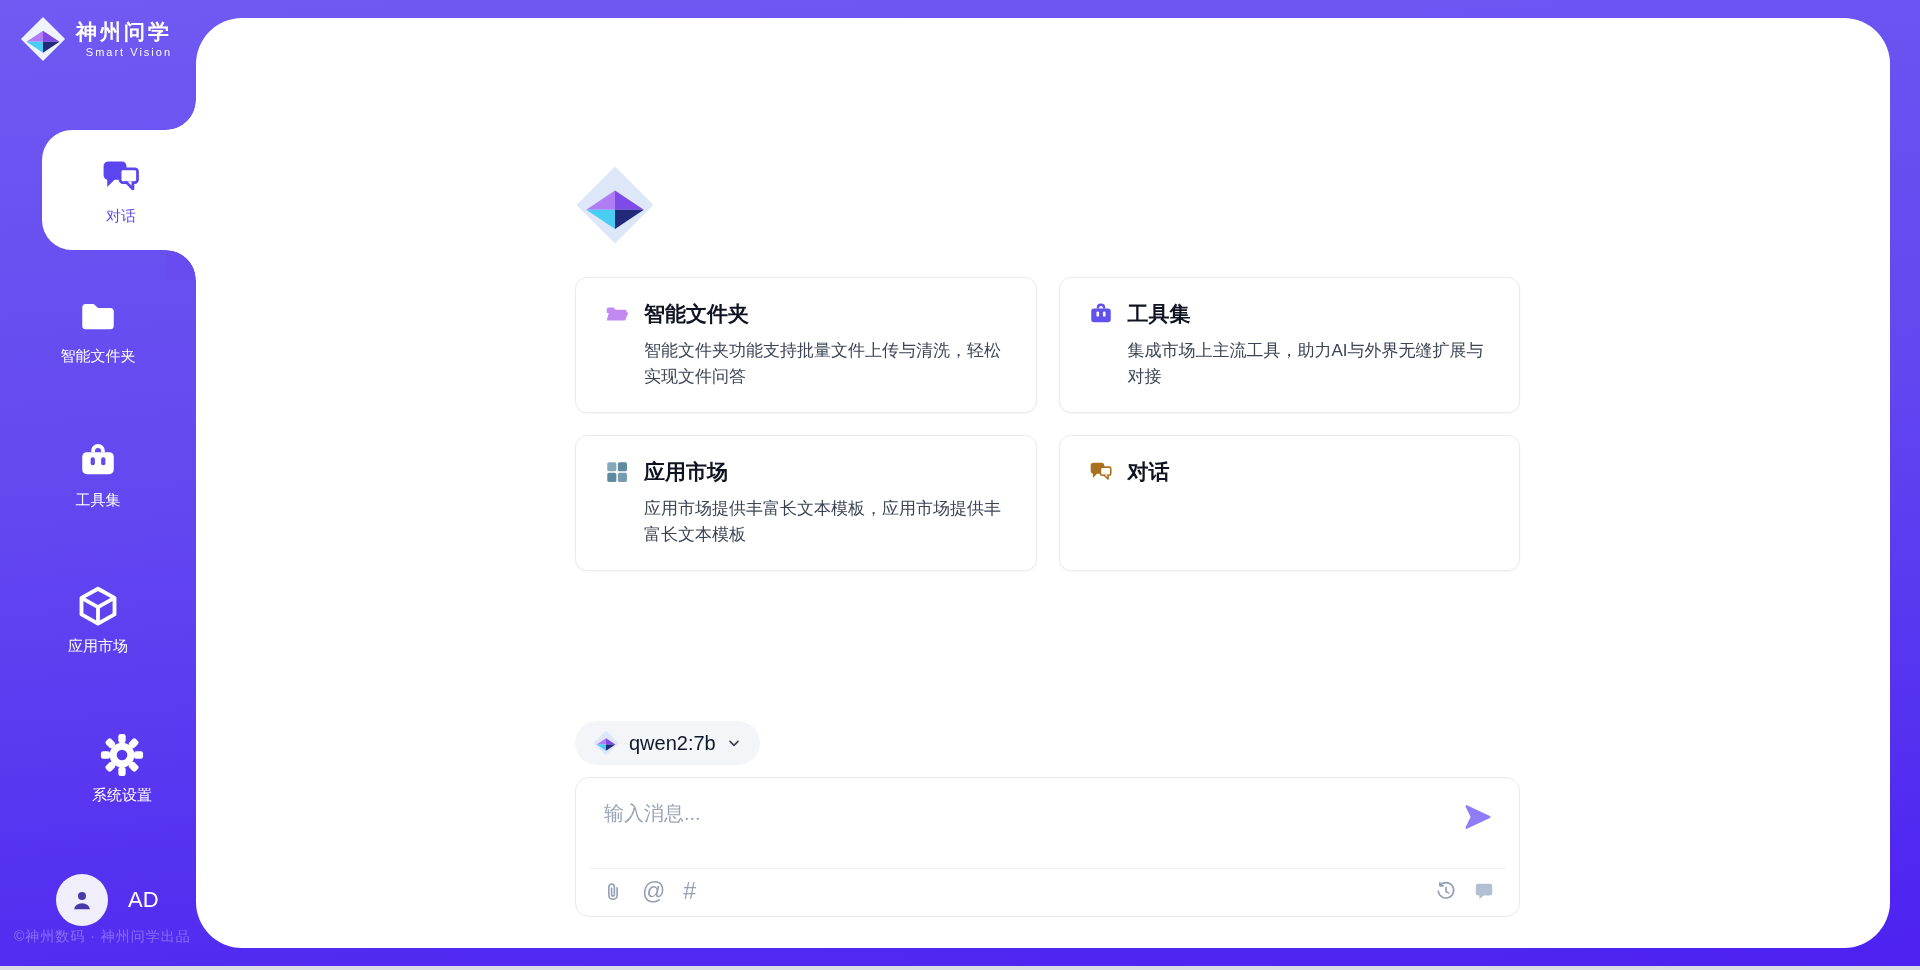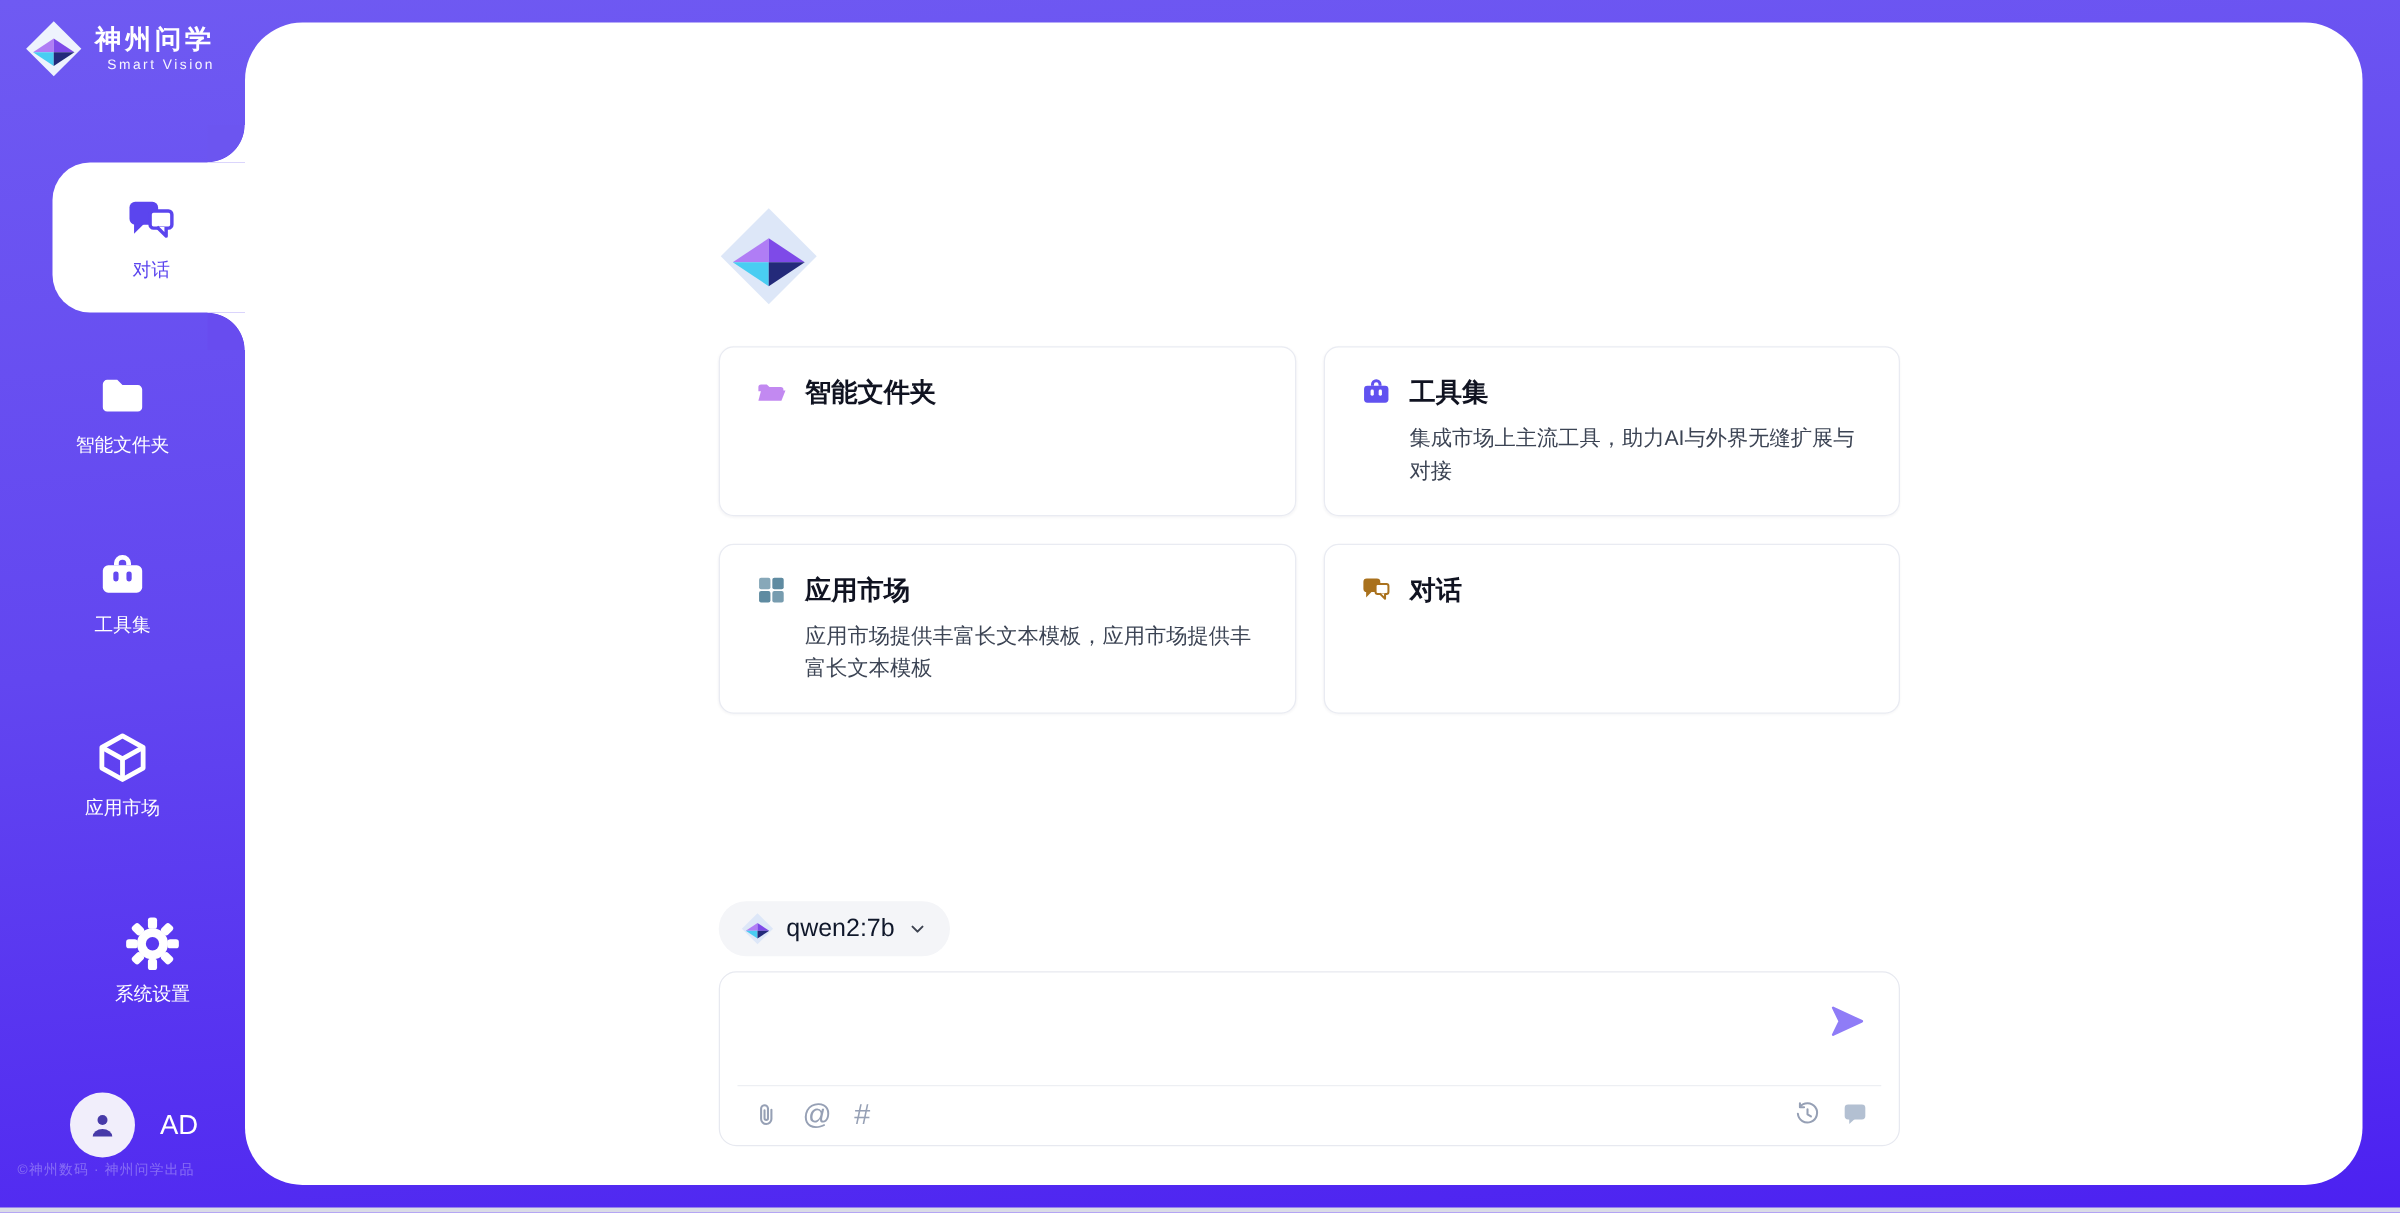--- a/index.html
+++ b/index.html
@@ -26,21 +26,21 @@
   .fillet.top{top:100px;background:radial-gradient(circle at 0 0,#6c55f0 0 29.4px,#fff 30px);}
   .fillet.bottom{top:250px;background:radial-gradient(circle at 0 100%,#684cef 0 29.4px,#fff 30px);}
 
   .nav-item{position:absolute;left:0;width:196px;display:flex;flex-direction:column;align-items:center;
     gap:9px;color:#fff;font-size:15px;cursor:pointer;}
   .nav-folders{top:296px;} .nav-tools{top:440px;} .nav-market{top:584px;} .nav-settings{top:733px;padding-left:24px;}
 
   .user-row{position:absolute;left:56px;top:874px;display:flex;align-items:center;gap:20px;color:#fff;
     font-size:22px;z-index:5;cursor:pointer;}
   .avatar{width:52px;height:52px;border-radius:50%;background:#f1eefb;display:flex;align-items:center;justify-content:center;}
-  .copyright{position:absolute;left:14px;top:928px;font-size:11px;color:rgba(255,255,255,0.3);letter-spacing:1px;z-index:5;}
+  .copyright{position:absolute;left:14px;top:928px;font-size:14px;color:rgba(255,255,255,0.3);letter-spacing:1px;z-index:5;}
 
   
   .content{position:absolute;left:575px;top:165px;width:945px;z-index:4;}
   .greeting{display:flex;align-items:center;gap:16px;height:80px;}
   .greeting h1{font-size:30px;font-weight:bold;color:#14161f;margin:0;}
 
   .cards{margin-top:32px;display:grid;grid-template-columns:1fr 1fr;gap:22px;}
   .card{background:#fff;border:1px solid #e9ebf2;border-radius:12px;padding:22px 28px;
     box-shadow:0 1px 2px rgba(15,23,42,.04);cursor:pointer;box-sizing:border-box;}
   .card-head{display:flex;align-items:center;gap:14px;}
@@ -191,20 +191,21 @@
     <div class="card">
       <div class="card-head">
         <span style="line-height:0;">
           <svg width="26" height="26" viewBox="0 0 24 24">
             <path d="M2.5,8 a2,2 0 0 1 2,-2 h4.2 l2,2 h8.3 a2,2 0 0 1 2,2 v1 H2.5 z" fill="#c289f1"></path>
             <polygon points="4.5,10.5 22.5,10.5 19.5,18 2.5,18" fill="#c289f1"></polygon>
           </svg>
         </span>
         <span class="card-title">智能文件夹</span>
       </div>
+      <div class="card-desc">智能文件夹功能支持批量文件上传与清洗，轻松实现文件问答</div>
     </div>
 
     <div class="card">
       <div class="card-head">
         <span style="line-height:0;">
           <svg width="26" height="26" viewBox="0 0 24 24">
             <defs>
                 <mask id="tbm2">
               <rect x="0" y="0" width="24" height="24" fill="white"></rect>
               <rect x="7.8" y="9.8" width="2.4" height="4.6" rx="1.1" fill="black"></rect>
@@ -265,20 +266,21 @@
       <span>qwen2:7b</span>
       <span style="line-height:0;">
         <svg width="16" height="16" viewBox="0 0 24 24" fill="none" stroke="#3c4250" stroke-width="2.4" stroke-linecap="round" stroke-linejoin="round">
           <polyline points="6,9.5 12,15.5 18,9.5"></polyline>
         </svg>
       </span>
     </div>
   </div>
 
   <div class="composer">
+    <textarea placeholder="输入消息..." style=""></textarea>
 
     <span class="send-btn">
       <svg width="30" height="30" viewBox="0 0 24 24">
         <path d="M2.8,3.4 L21.2,12 L2.8,20.6 L7,12 Z" fill="#8f7cf7" stroke="#8f7cf7" stroke-width="1.6" stroke-linejoin="round"></path>
       </svg>
     </span>
 
     <div class="divider"></div>
 
     <div class="icons-left">

